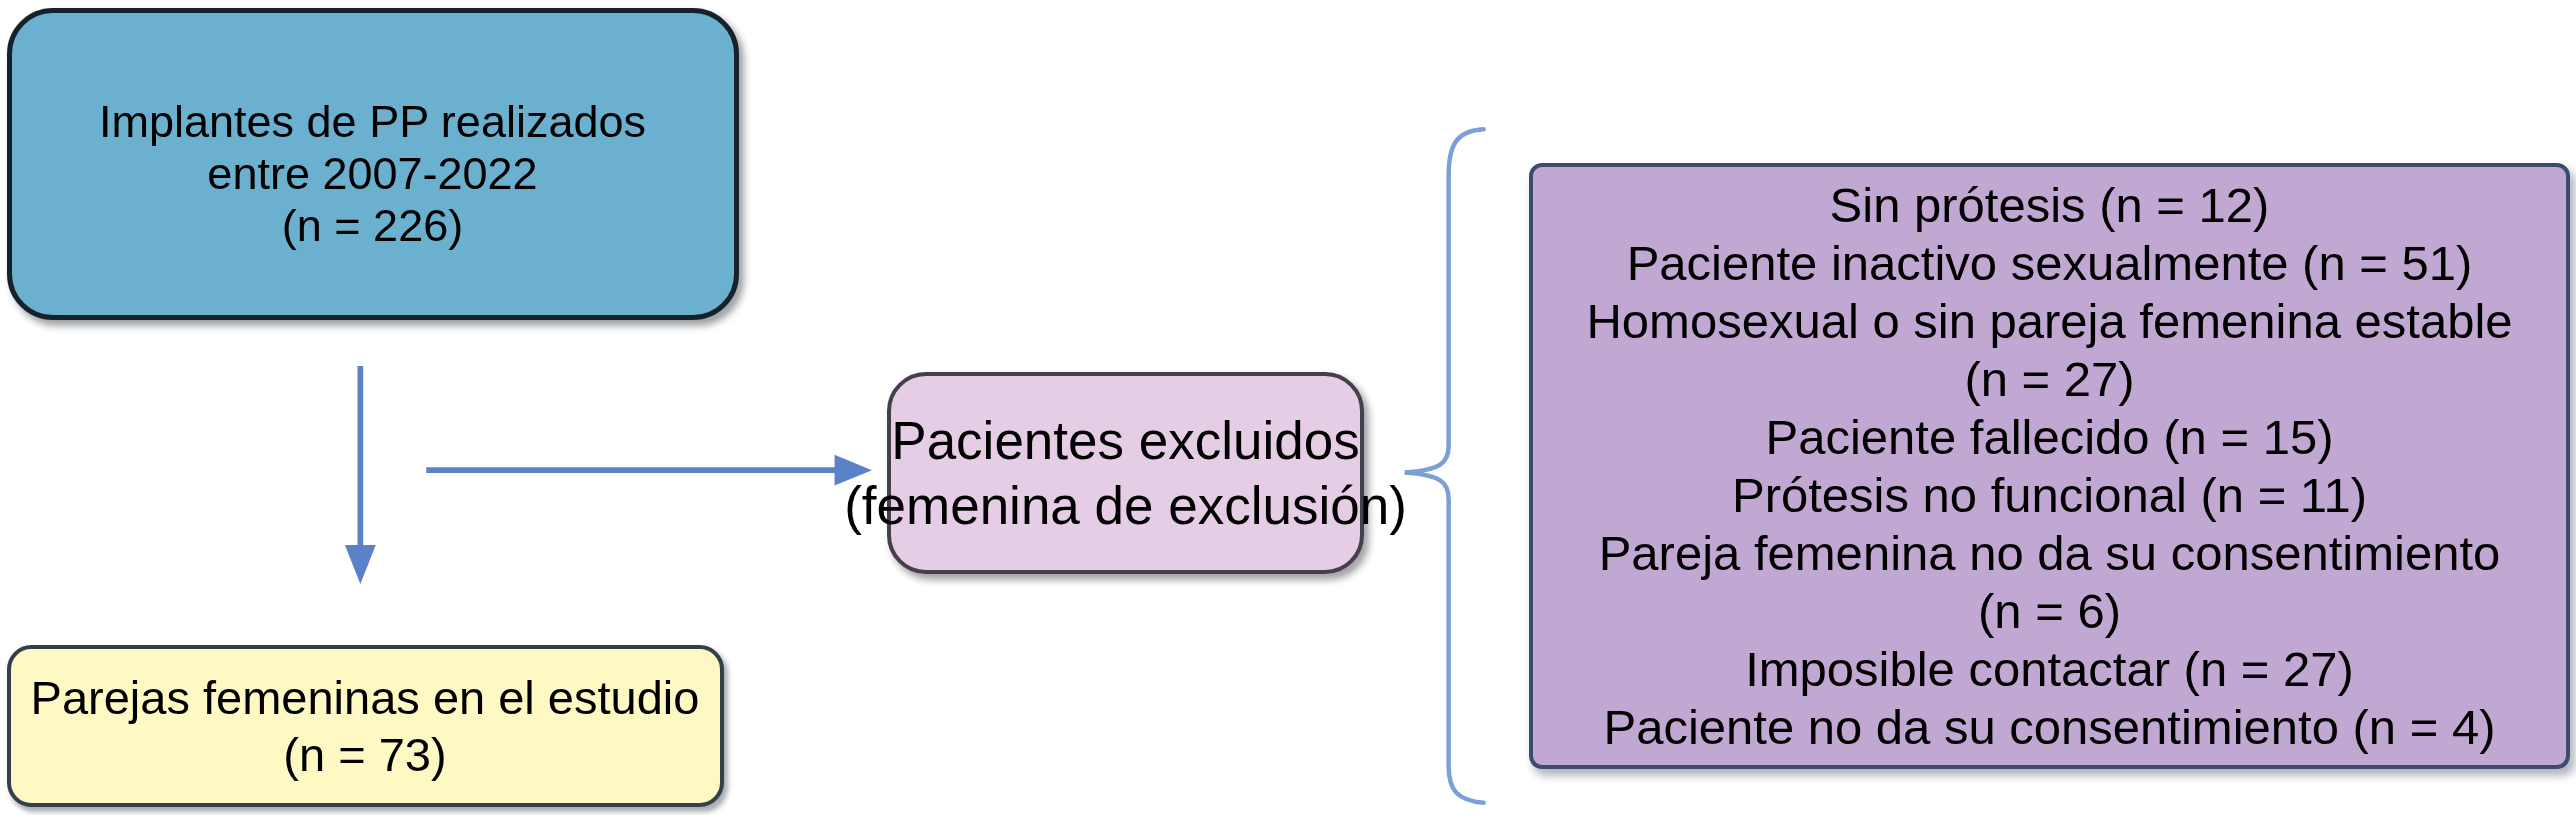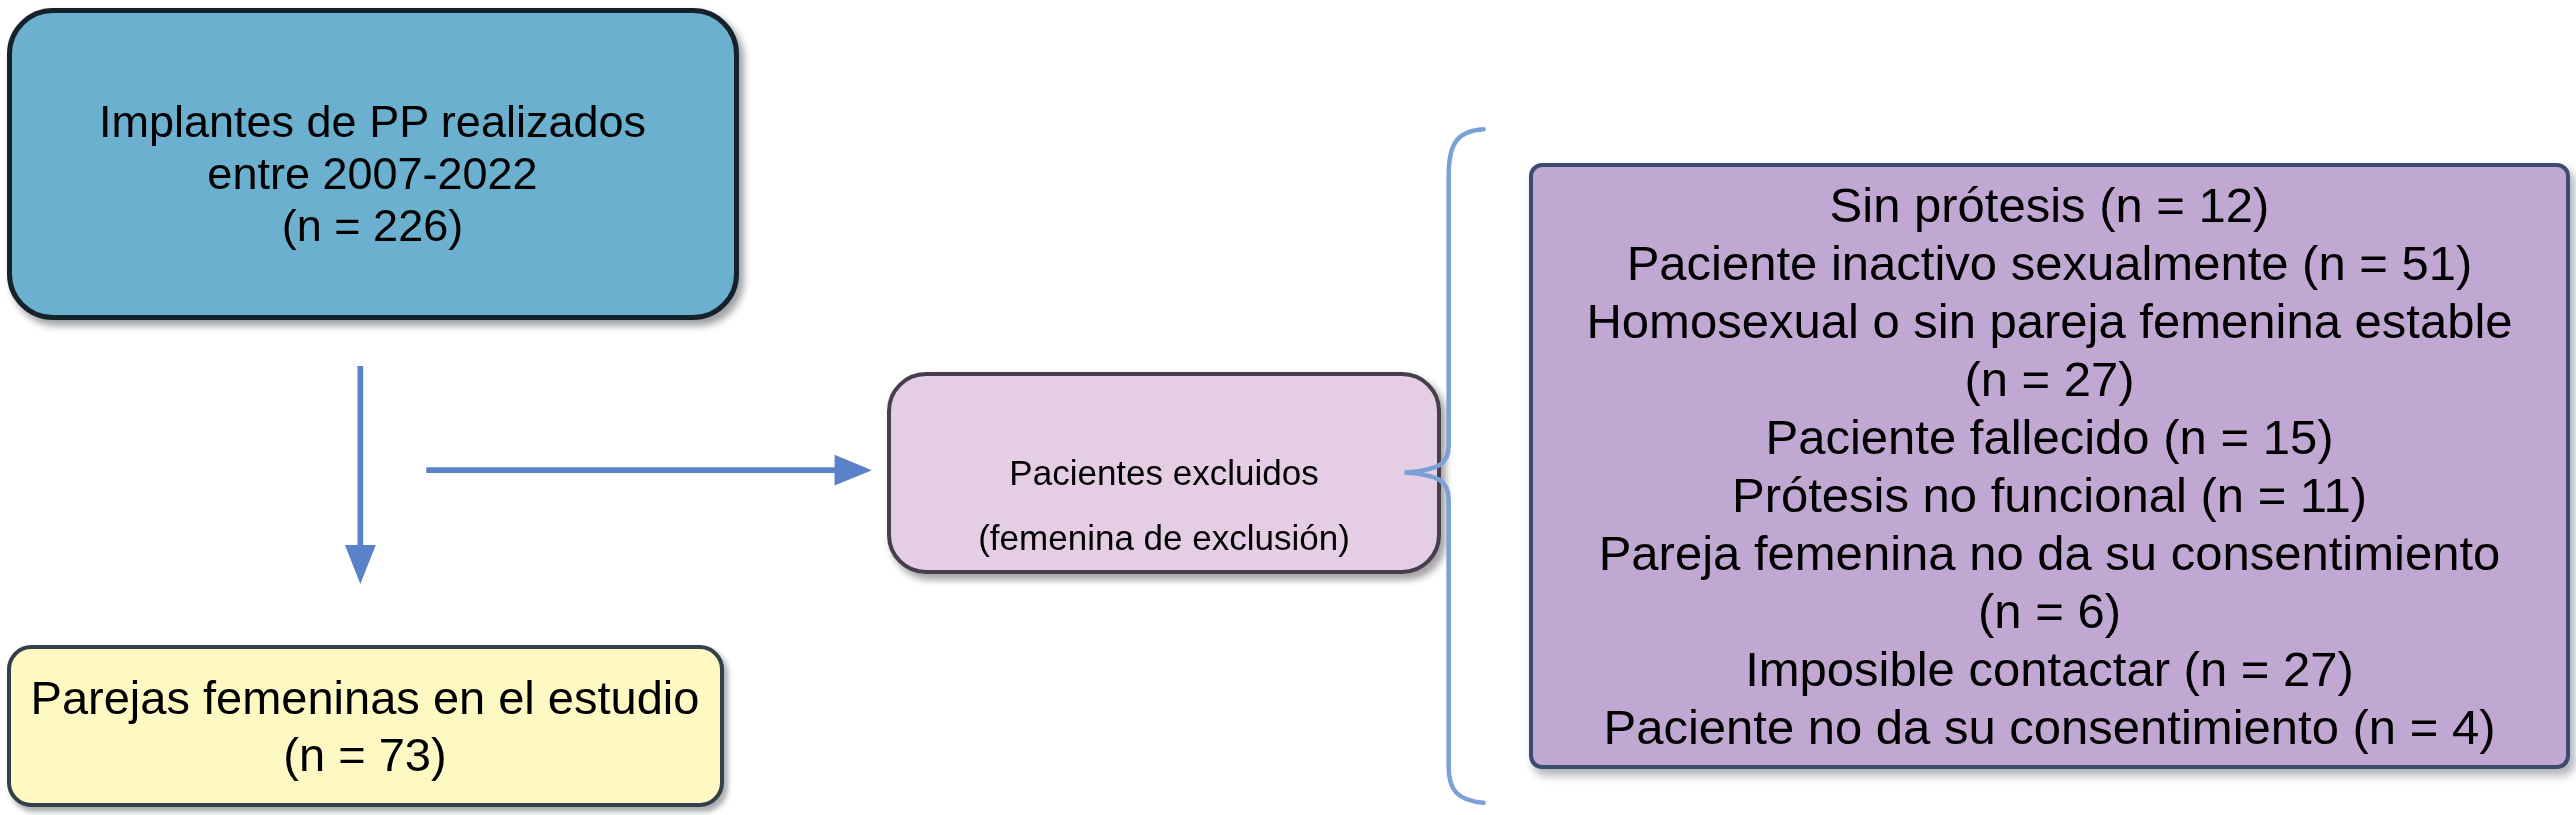--- a/index.html
+++ b/index.html
@@ -27,25 +27,24 @@
     padding-top:19px;
     box-shadow:4.9px 5.7px 7.3px rgba(15,25,35,0.40);
   }
   #box-study{
     left:6.5px;top:645px;width:717px;height:162px;
     border-width:4.1px;border-radius:24.4px;
     font-size:47px;line-height:57px;
     box-shadow:3.3px 4.1px 5.7px rgba(15,25,35,0.35);
   }
   #box-excluded{
-    left:887px;top:372px;width:554px;height:202px;
+    left:887px;top:372px;width:477px;height:202px;
     border-width:4.1px;border-radius:39px;
-    font-size:35px;line-height:65px;
+    font-size:53px;line-height:65px;
     box-shadow:4.9px 5.7px 7.3px rgba(30,25,35,0.40);
-    justify-content:flex-end;
   }
   #box-reasons{
     left:1529px;top:163px;width:1041px;height:606px;
     border-width:4.9px;border-radius:13px;
     font-size:49px;line-height:58px;
     box-shadow:4.9px 6.5px 8.1px rgba(40,45,70,0.35);
   }
   #connector-layer{
     position:absolute;left:0;top:0;width:2576px;height:815px;
     pointer-events:none;

